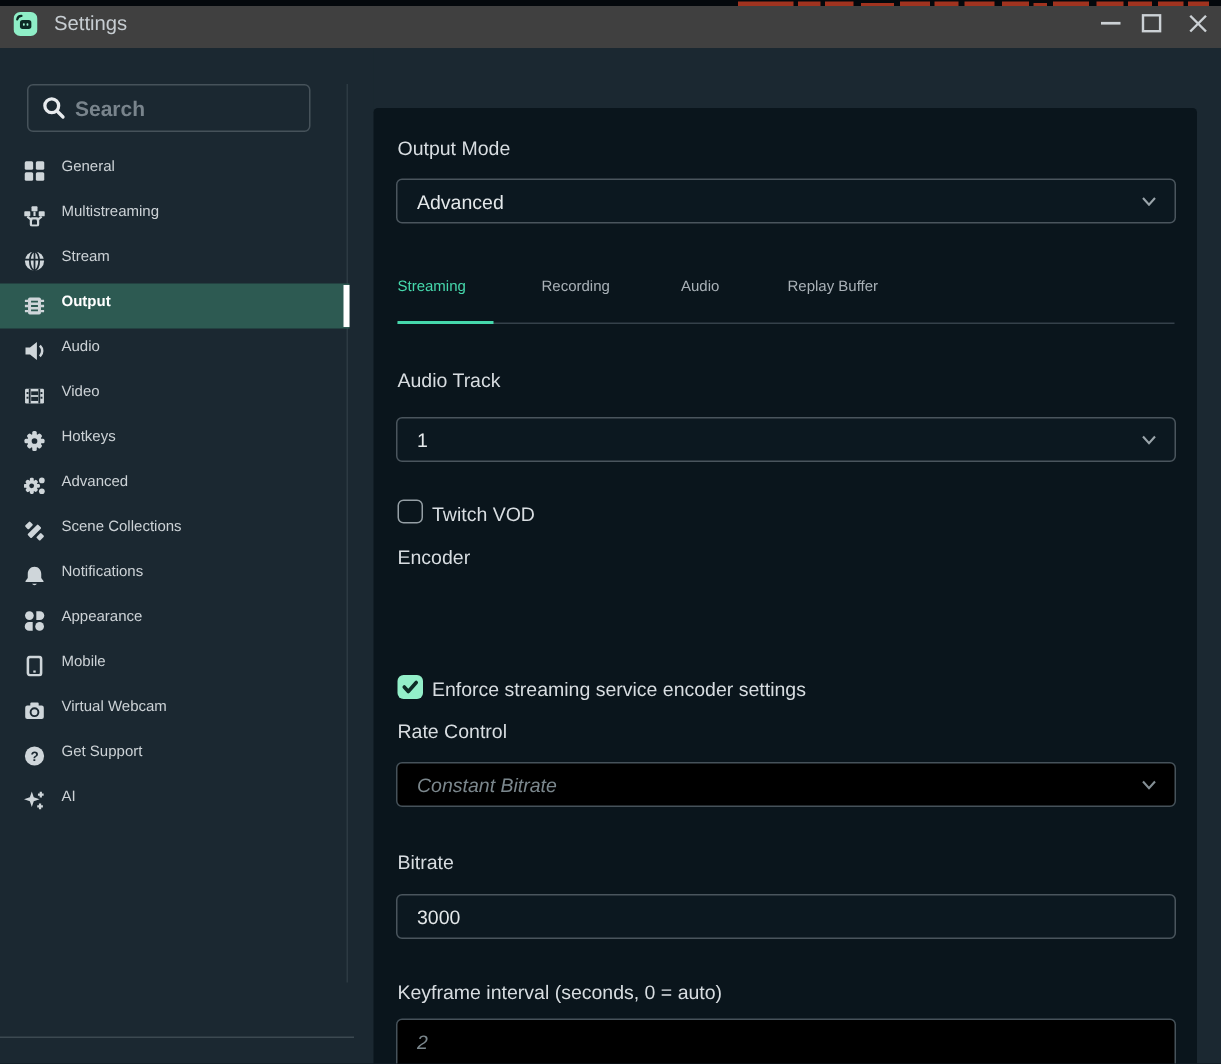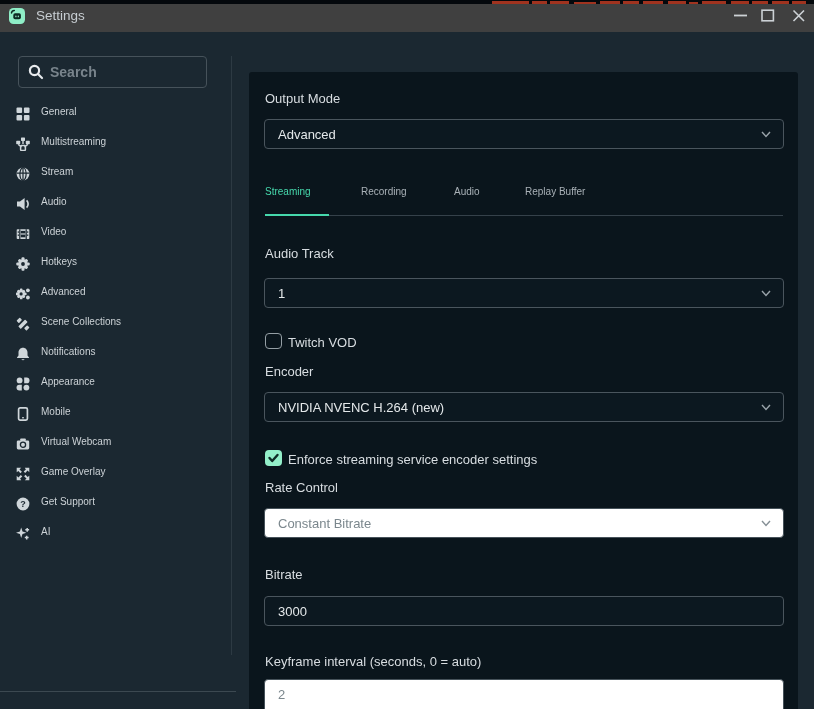--- a/index.html
+++ b/index.html
@@ -19,21 +19,21 @@
   .mrow { position:relative; height:30px; width:233px; }
   .mrow .ic { position:absolute; left:16px; top:8px; }
   .mrow .txt { position:absolute; left:41px; top:7px; font-size:10px; color:#ccd2d6; white-space:nowrap; }
   .mrow.sel { background:#2d5a52; }
   .mrow.sel .txt { color:#ffffff; font-weight:bold; }
   .selbar { position:absolute; right:0; top:1px; width:4px; height:28px; background:#ffffff; }
   .panel { position:absolute; left:249px; top:72px; width:549px; height:637px; background:#0a151c; border-radius:3px 3px 0 0; }
   .lbl { position:absolute; left:16px; font-size:13px; color:#d8dde1; white-space:nowrap; }
   .ctl { position:absolute; left:15px; width:520px; height:30px; border:1px solid #4a555d; border-radius:4px; background:#0c1820; }
   .ctl .val { position:absolute; left:13px; top:7px; font-size:13px; color:#e4e8ea; }
-  .ctl.dis { background:#ffffff; border-color:#46525a; }
+  .ctl.dis { background:#000000; border-color:#46525a;font-style:italic; }
   .ctl.dis .val { color:#7b878d; }
   .chev { position:absolute; right:12px; top:11px; }
   .tabs { position:absolute; left:16px; top:111px; width:518px; height:33px; border-bottom:1px solid #35414a; }
   .tab { position:absolute; top:3px; font-size:10px; color:#a9b1b7; white-space:nowrap; }
   .tab.act { color:#46d8ac; }
   .tabu { position:absolute; left:0; top:31px; width:64px; height:2px; background:#46d8ac; }
   .cb { position:absolute; width:17px; height:16px; border:1.5px solid #959fa5; border-radius:4px; }
   .cb.on { background:#93efc9; border:none; }
   .cblbl { position:absolute; font-size:13px; color:#d8dde1; white-space:nowrap; }
 </style>
@@ -74,20 +74,29 @@
       <span class="txt">Multistreaming</span>
     </div>
     <div class="mrow">
       <svg class="ic" width="14" height="14" viewBox="0 0 14 14">
         <circle cx="7" cy="7" r="6.4" fill="#cfd6da"></circle>
         <path d="M0.6 6.1 H13.4 M7 0.6 V13.4" stroke="#1b2831" stroke-width="1.2" fill="none"></path>
         <ellipse cx="7" cy="7" rx="3.1" ry="6.3" fill="none" stroke="#1b2831" stroke-width="1.2"></ellipse>
       </svg>
       <span class="txt">Stream</span>
     </div>
+    <div class="mrow sel">
+      <svg class="ic" width="14" height="14" viewBox="0 0 14 14">
+        <rect x="2.7" y="1.3" width="8.6" height="11.4" rx="1.2" fill="#cfd6da"></rect>
+        <path d="M0.6 3.6 H2.7 M0.6 7 H2.7 M0.6 10.4 H2.7 M11.3 3.6 H13.4 M11.3 7 H13.4 M11.3 10.4 H13.4" stroke="#cfd6da" stroke-width="1.6"></path>
+        <path d="M4.7 4.1 H9.3 M4.7 7 H9.3 M4.7 9.9 H9.3" stroke="#2d5a52" stroke-width="1.2"></path>
+      </svg>
+      <span class="txt">Output</span>
+      <div class="selbar"></div>
+    </div>
     <div class="mrow">
       <svg class="ic" width="14" height="14" viewBox="0 0 14 14">
         <path d="M1 4.6 H4 L8.6 1 V13 L4 9.4 H1 Z" fill="#cfd6da"></path>
         <path d="M10.6 3.4 A 5 5 0 0 1 10.6 10.6" fill="none" stroke="#cfd6da" stroke-width="1.7"></path>
       </svg>
       <span class="txt">Audio</span>
     </div>
     <div class="mrow">
       <svg class="ic" width="14" height="14" viewBox="0 0 14 14">
         <rect x="0.7" y="2.2" width="12.6" height="9.8" rx="0.8" fill="#cfd6da"></rect>
@@ -171,31 +180,20 @@
     <div class="mrow">
       <svg class="ic" width="14" height="14" viewBox="0 0 14 14">
         <rect x="0.8" y="3.4" width="12.4" height="9" rx="1.4" fill="#cfd6da"></rect>
         <rect x="4.2" y="1.4" width="5.6" height="2.6" rx="0.8" fill="#cfd6da"></rect>
         <circle cx="7" cy="7.8" r="2.6" fill="none" stroke="#1b2831" stroke-width="1.3"></circle>
       </svg>
       <span class="txt">Virtual Webcam</span>
     </div>
     <div class="mrow">
       <svg class="ic" width="14" height="14" viewBox="0 0 14 14">
-        <g fill="#cfd6da">
-          <path d="M0.7 5.2 V0.7 H5.2 L3.5 2.4 L5.9 4.8 L4.4 6.3 L2.4 4.1 Z"></path>
-          <path d="M8.8 0.7 H13.3 V5.2 L11.6 3.5 L9.2 5.9 L7.7 4.4 L9.9 2.4 Z"></path>
-          <path d="M13.3 8.8 V13.3 H8.8 L10.5 11.6 L8.1 9.2 L9.6 7.7 L11.6 9.9 Z"></path>
-          <path d="M5.2 13.3 H0.7 V8.8 L2.4 10.5 L4.8 8.1 L6.3 9.6 L4.1 11.6 Z"></path>
-        </g>
-      </svg>
-      <span class="txt">Game Overlay</span>
-    </div>
-    <div class="mrow">
-      <svg class="ic" width="14" height="14" viewBox="0 0 14 14">
         <circle cx="7" cy="7" r="6.4" fill="#cfd6da"></circle>
         <text x="7" y="10.2" font-family="Liberation Sans" font-size="9" font-weight="bold" fill="#1b2831" text-anchor="middle">?</text>
       </svg>
       <span class="txt">Get Support</span>
     </div>
     <div class="mrow">
       <svg class="ic" width="14" height="14" viewBox="0 0 14 14">
         <path d="M5.2 0.6 L6.5 4.5 L10.4 5.8 L6.5 7.1 L5.2 11 L3.9 7.1 L0 5.8 L3.9 4.5 Z" fill="#cfd6da"></path>
         <path d="M11.2 0.9 V4.7 M9.3 2.8 H13.1" stroke="#cfd6da" stroke-width="1.5"></path>
         <path d="M10.7 8.7 V12.5 M8.8 10.6 H12.6" stroke="#cfd6da" stroke-width="1.5"></path>
@@ -222,26 +220,20 @@
     <div class="lbl" style="top:174px">Audio Track</div>
     <div class="ctl" style="top:206px">
       <span class="val">1</span>
       <svg class="chev" width="10" height="7" viewBox="0 0 10 7">
         <path d="M1 1 L5 5.5 L9 1" fill="none" stroke="#9aa4aa" stroke-width="1.4"></path>
       </svg>
     </div>
     <div class="cb" style="left:16px; top:261px"></div>
     <div class="cblbl" style="left:39px; top:263px">Twitch VOD</div>
     <div class="lbl" style="top:292px">Encoder</div>
-    <div class="ctl" style="top:320px">
-      <span class="val">NVIDIA NVENC H.264 (new)</span>
-      <svg class="chev" width="10" height="7" viewBox="0 0 10 7">
-        <path d="M1 1 L5 5.5 L9 1" fill="none" stroke="#9aa4aa" stroke-width="1.4"></path>
-      </svg>
-    </div>
     <div class="cb on" style="left:16px; top:378px">
       <svg style="position:absolute;left:2px;top:2px" width="13" height="12" viewBox="0 0 13 12">
         <path d="M2.5 6 L5.2 9 L10.5 3" fill="none" stroke="#0e2c26" stroke-width="2.4" stroke-linecap="round" stroke-linejoin="round"></path>
       </svg>
     </div>
     <div class="cblbl" style="left:39px; top:380px">Enforce streaming service encoder settings</div>
     <div class="lbl" style="top:408px">Rate Control</div>
     <div class="ctl dis" style="top:436px">
       <span class="val">Constant Bitrate</span>
       <svg class="chev" width="10" height="7" viewBox="0 0 10 7">

